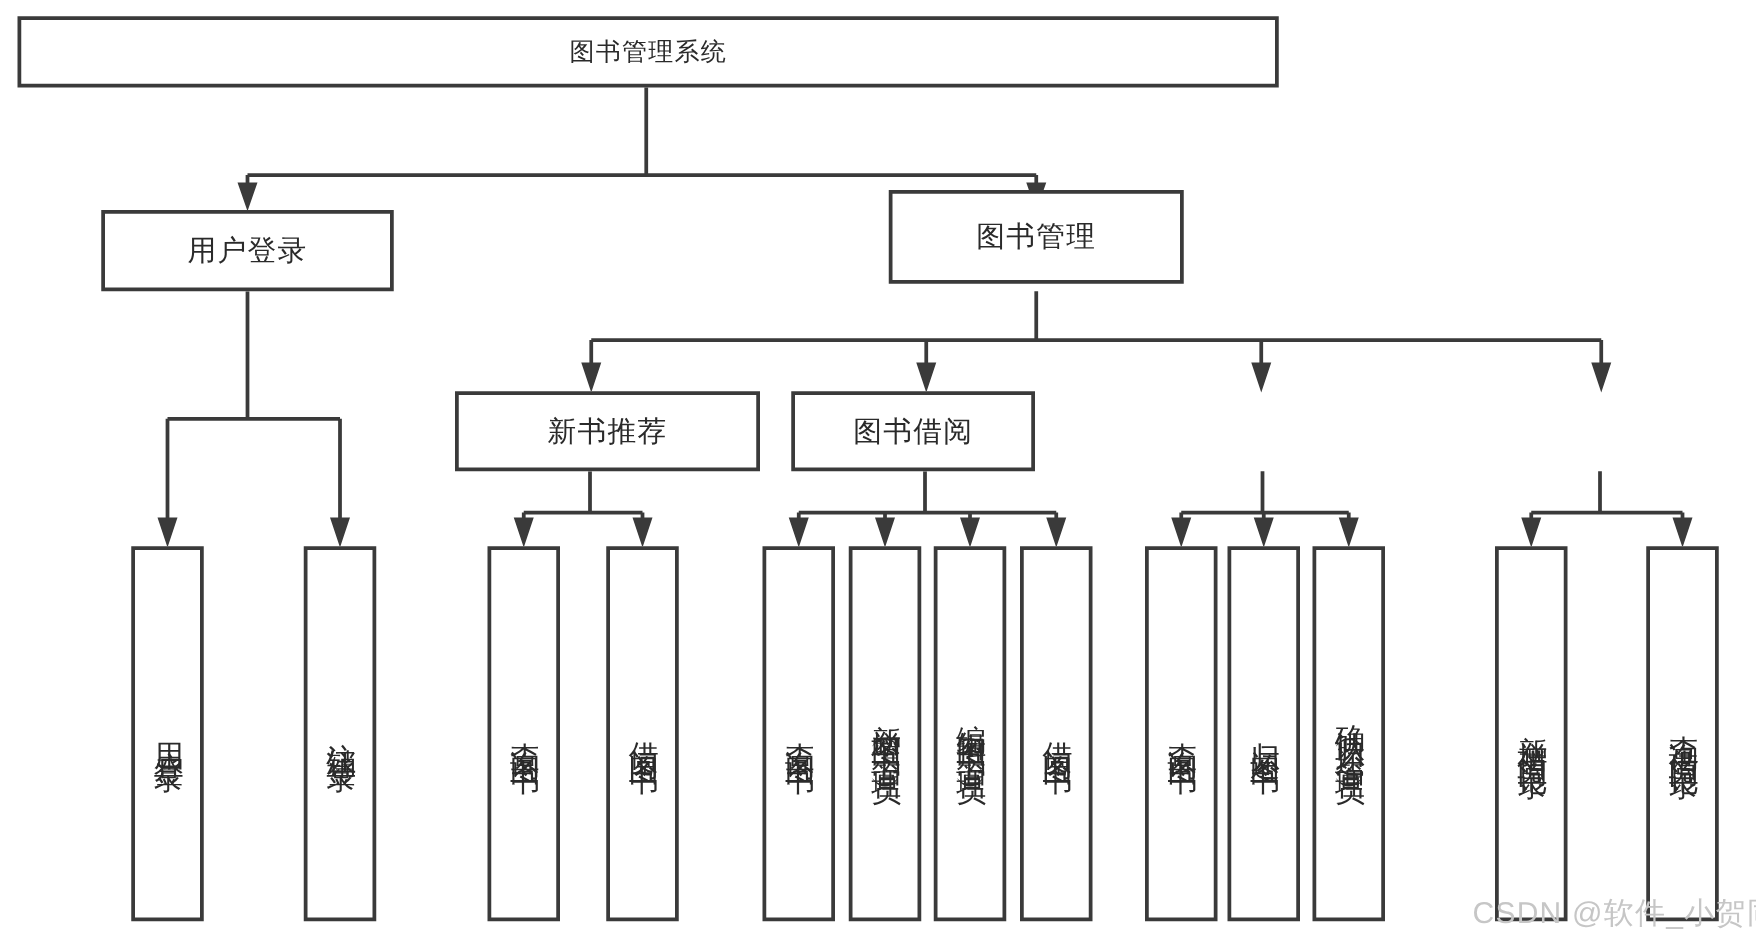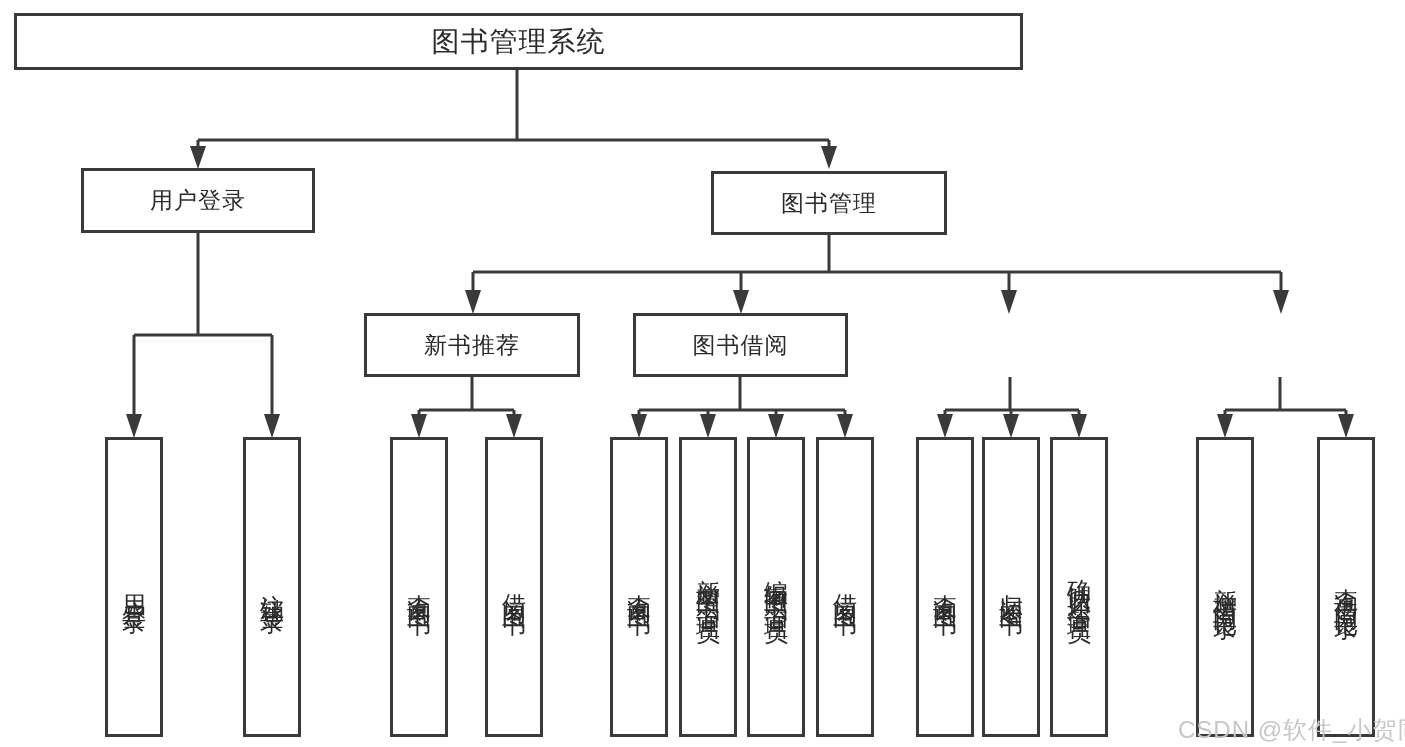--- a/index.html
+++ b/index.html
@@ -25,27 +25,27 @@
     white-space:nowrap;
   }
   .leaf span{
     writing-mode:vertical-rl;
     font-size:24px;
     letter-spacing:6px;
     line-height:1;
     white-space:nowrap;
   }
   
-  .n-root{left:14px;top:13px;width:1009px;height:57px;font-size:28px;}
+  .n-root{left:14px;top:13px;width:1009px;height:57px;font-size:20px;}
   
   .n-user-login{left:81px;top:168px;width:234px;height:65px;}
-  .n-book-mgmt{left:711px;top:171px;width:236px;height:64px;}
+  .n-book-mgmt{left:711px;top:152px;width:236px;height:75px;}
   
-  .n-l3-0{left:364px;top:313px;width:216px;height:64px;}
-  .n-l3-1{left:633px;top:313px;width:215px;height:64px;}
+  .n-l3-0{left:364px;top:313px;width:244px;height:64px;}
+  .n-l3-1{left:633px;top:313px;width:195px;height:64px;}
   .n-l3-2{left:903px;top:313px;width:214px;height:64px;}
   .n-l3-3{left:1173px;top:313px;width:215px;height:64px;}
   
   .leaf{top:437px;width:58px;height:300px;}
   .f0{left:105px;}  .f1{left:243px;}
   .f2{left:390px;}  .f3{left:485px;}
   .f4{left:610px;}  .f5{left:679px;}  .f6{left:747px;}  .f7{left:816px;}
   .f8{left:916px;}  .f9{left:982px;}  .f10{left:1050px;}
   .f11{left:1196px;} .f12{left:1317px;}
   #watermark{

